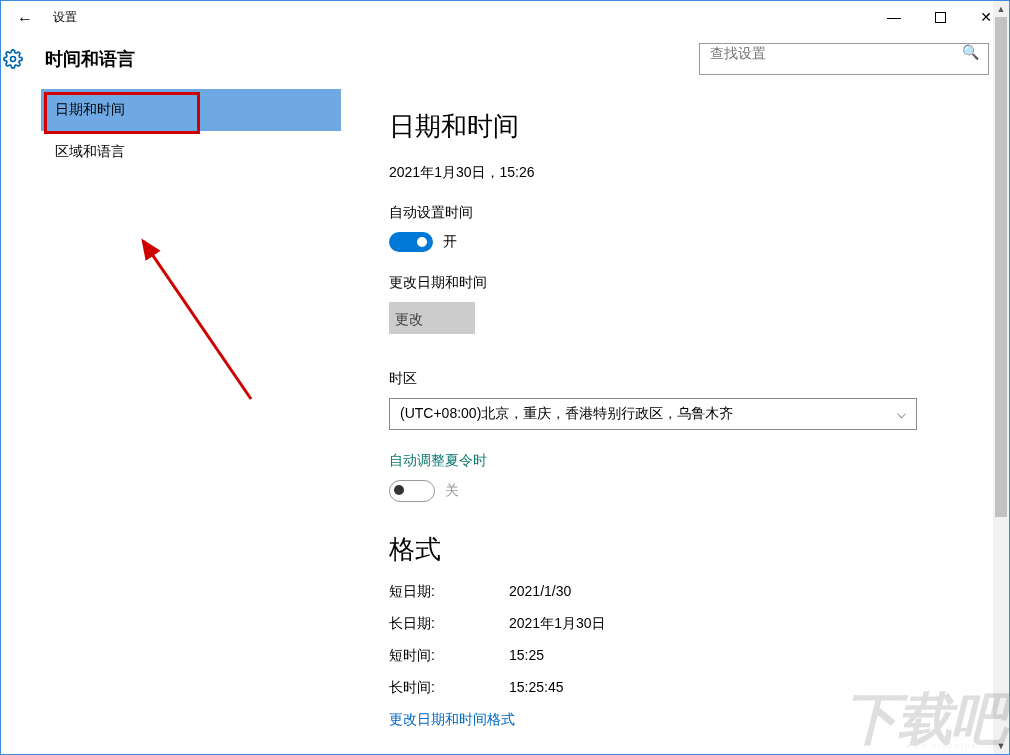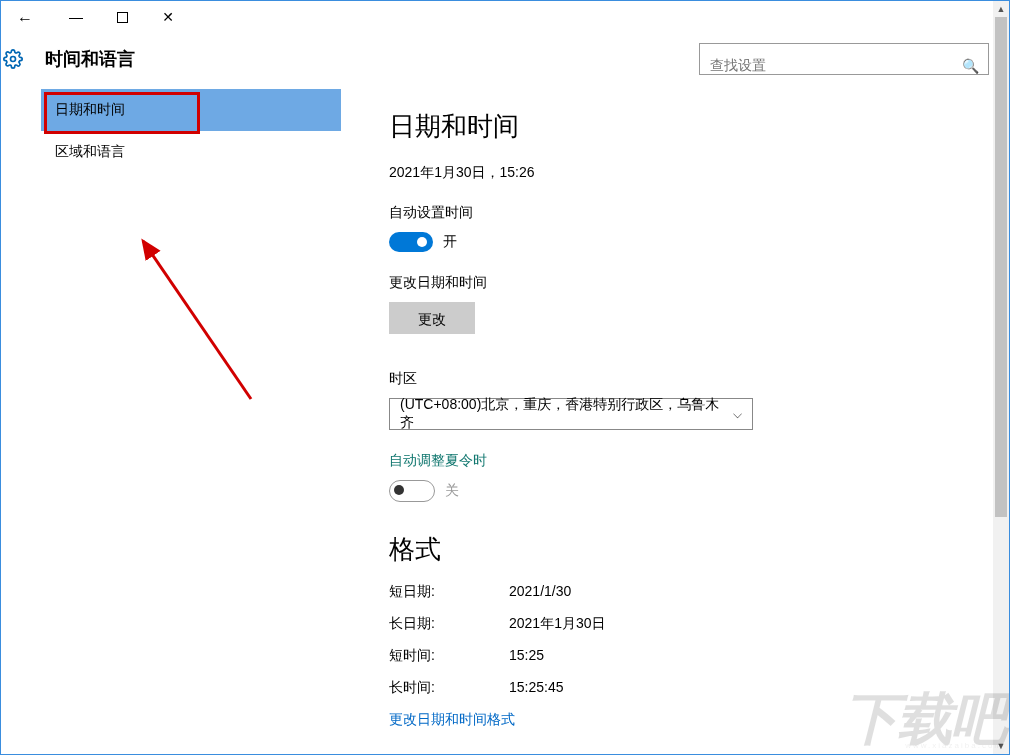--- a/index.html
+++ b/index.html
@@ -7,21 +7,21 @@
   
   .titlebar{display:flex;align-items:center;height:32px;font-size:12px;padding-left:14px;}
   .titlebar .back{width:20px;text-align:center;font-size:16px;line-height:20px;margin-right:18px;cursor:pointer;}
   .titlebar .title{flex:1;}
   .winbtns{display:flex;height:32px;}
   .winbtn{width:46px;display:flex;align-items:center;justify-content:center;font-size:14px;cursor:pointer;}
   
   .header{display:flex;align-items:center;padding:10px 20px 14px 2px;}
   .gear{width:20px;height:20px;margin-right:22px;display:flex;align-items:center;justify-content:center;}
   .page-title{font-size:18px;font-weight:600;flex:1;}
-  .search{width:290px;height:32px;border:1px solid #999;display:flex;align-items:flex-end;padding:0 8px;box-sizing:border-box;}
+  .search{width:290px;height:32px;border:1px solid #999;display:flex;align-items:flex-start;padding:0 8px;box-sizing:border-box;}
   .search input{border:0;outline:0;flex:1;font-size:14px;font-family:inherit;color:#666;background:transparent;}
   .search .sicon{font-size:14px;color:#555;}
   
   .body{display:flex;height:calc(100% - 32px - 62px);padding-left:40px;}
   .sidebar{width:300px;position:relative;}
   .sitem{height:42px;display:flex;align-items:center;padding-left:14px;font-size:14px;cursor:pointer;}
   .sitem.selected{background:#6ea9e4;}
   .sidebar .highlight{position:absolute;left:3px;top:3px;width:150px;height:36px;border:3px solid #d10000;pointer-events:none;}
   .arrow{position:absolute;left:90px;top:140px;pointer-events:none;}
   .main{flex:1;padding:20px 30px 0 48px;overflow:auto;}
@@ -32,22 +32,22 @@
   .sub.disabled{color:#0f766e;}
   .tog{display:flex;align-items:center;margin-bottom:14px;}
   .togtrack{width:44px;height:20px;border-radius:12px;position:relative;margin-right:10px;}
   .togtrack.on{background:#0078d7;}
   .togtrack.off{background:#fff;border:1px solid #999;}
   .togknob{position:absolute;width:10px;height:10px;border-radius:50%;background:#fff;top:5px;}
   .togtrack.on .togknob{right:6px;}
   .togtrack.off .togknob{left:4px;background:#333;top:4px;}
   .toglabel{font-size:14px;}
   .toglabel.disabled{color:#999;}
-  .btn{display:inline-block;min-width:86px;height:32px;line-height:32px;text-align:center;background:#ccc;color:#000000;font-size:14px;border:0;}
-  .combo{width:364px;height:32px;border:1px solid #888;display:flex;align-items:center;padding:0 10px;font-size:14px;box-sizing:border-box;cursor:pointer;}
+  .btn{display:inline-block;min-width:86px;height:32px;line-height:32px;text-align:left;background:#ccc;color:#404040;font-size:14px;border:0;}
+  .combo{width:528px;height:32px;border:1px solid #888;display:flex;align-items:center;padding:0 10px;font-size:14px;box-sizing:border-box;cursor:pointer;}
   .combo .ctext{flex:1;}
   .chev{font-size:12px;color:#333;}
   .ftable{font-size:14px;}
   .ftable .frow{display:flex;margin-bottom:14px;}
   .ftable .flab{width:120px;}
   .link{color:#0068c6;font-size:14px;cursor:pointer;}
   .watermark{position:absolute;right:4px;bottom:-4px;opacity:.12;font-size:56px;font-weight:900;font-style:italic;letter-spacing:-2px;pointer-events:none;font-family:"Arial Black",sans-serif;}
   .watermark .sm{position:absolute;right:2px;bottom:8px;font-size:8px;opacity:.5;letter-spacing:2px;font-weight:400;font-style:normal;}
   
   .scrollbar{position:absolute;right:0;top:0;bottom:0;width:16px;background:#f1f1f1;}
@@ -56,20 +56,21 @@
   .scrollbar .up{top:0;}
   .scrollbar .dn{bottom:0;}
 </style>
 </head>
 <body>
 
 <div class="window">
 
   <div class="titlebar">
     <div class="back">←</div>
+    <div class="title">设置</div>
     <div class="winbtns">
       <div class="winbtn">—</div>
       <div class="winbtn">
         <svg width="11" height="11">
             <rect x="0.5" y="0.5" width="10" height="10" fill="none" stroke="#000" stroke-width="1"></rect>
           </svg>
       </div>
       <div class="winbtn">✕</div>
     </div>
   </div>

